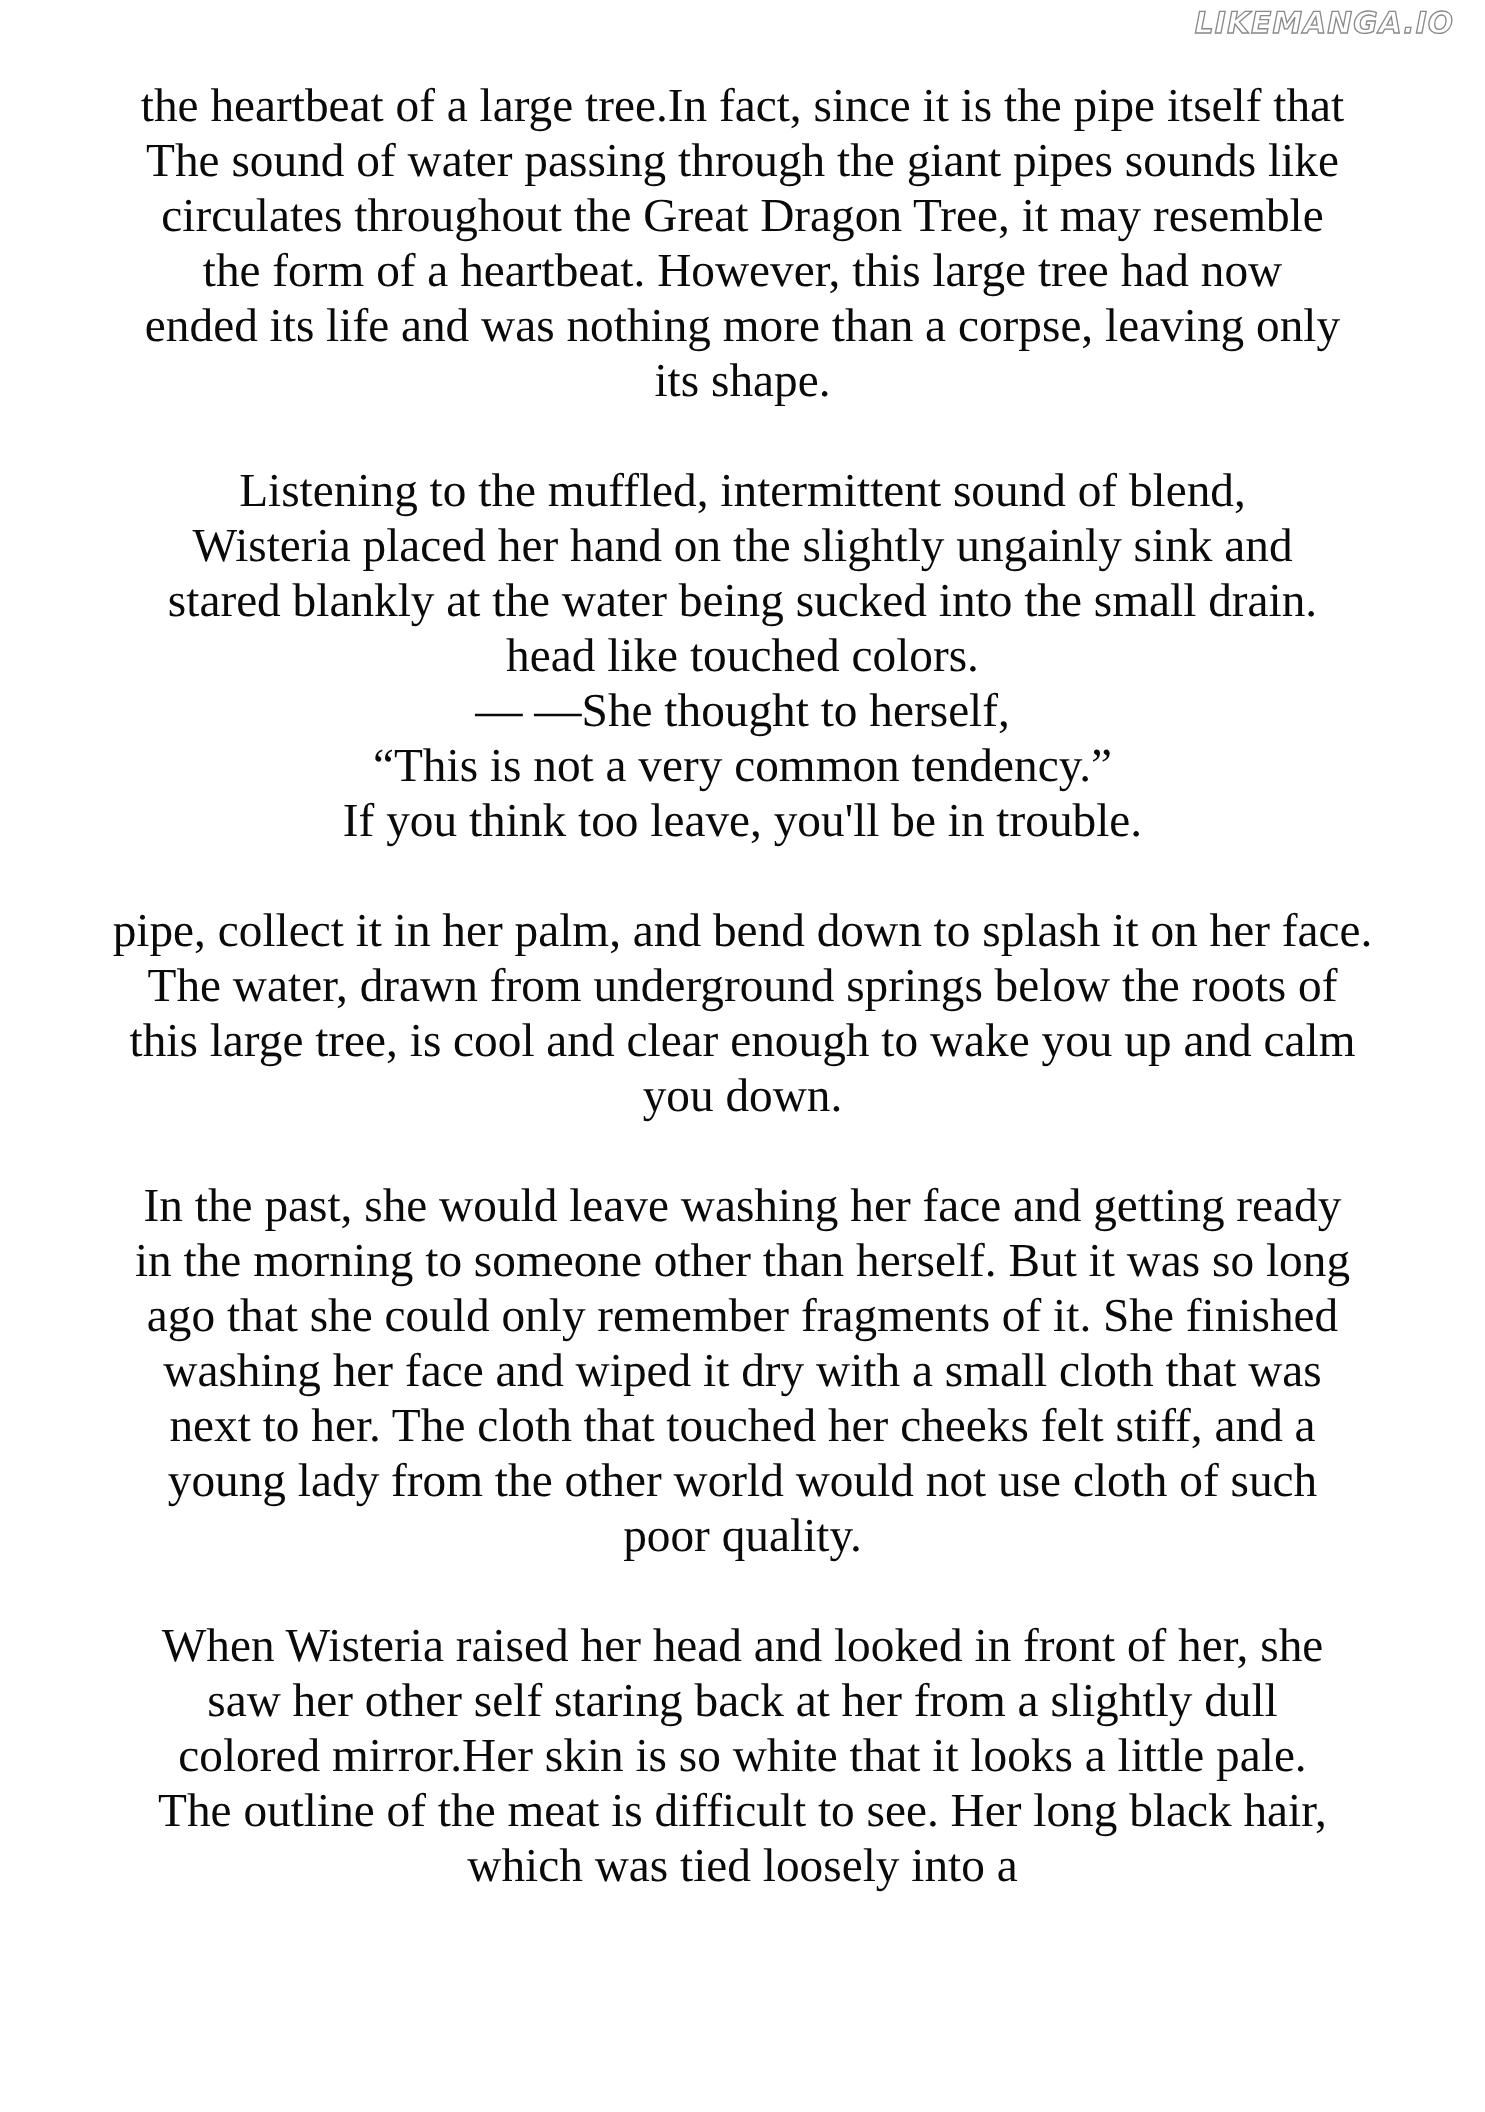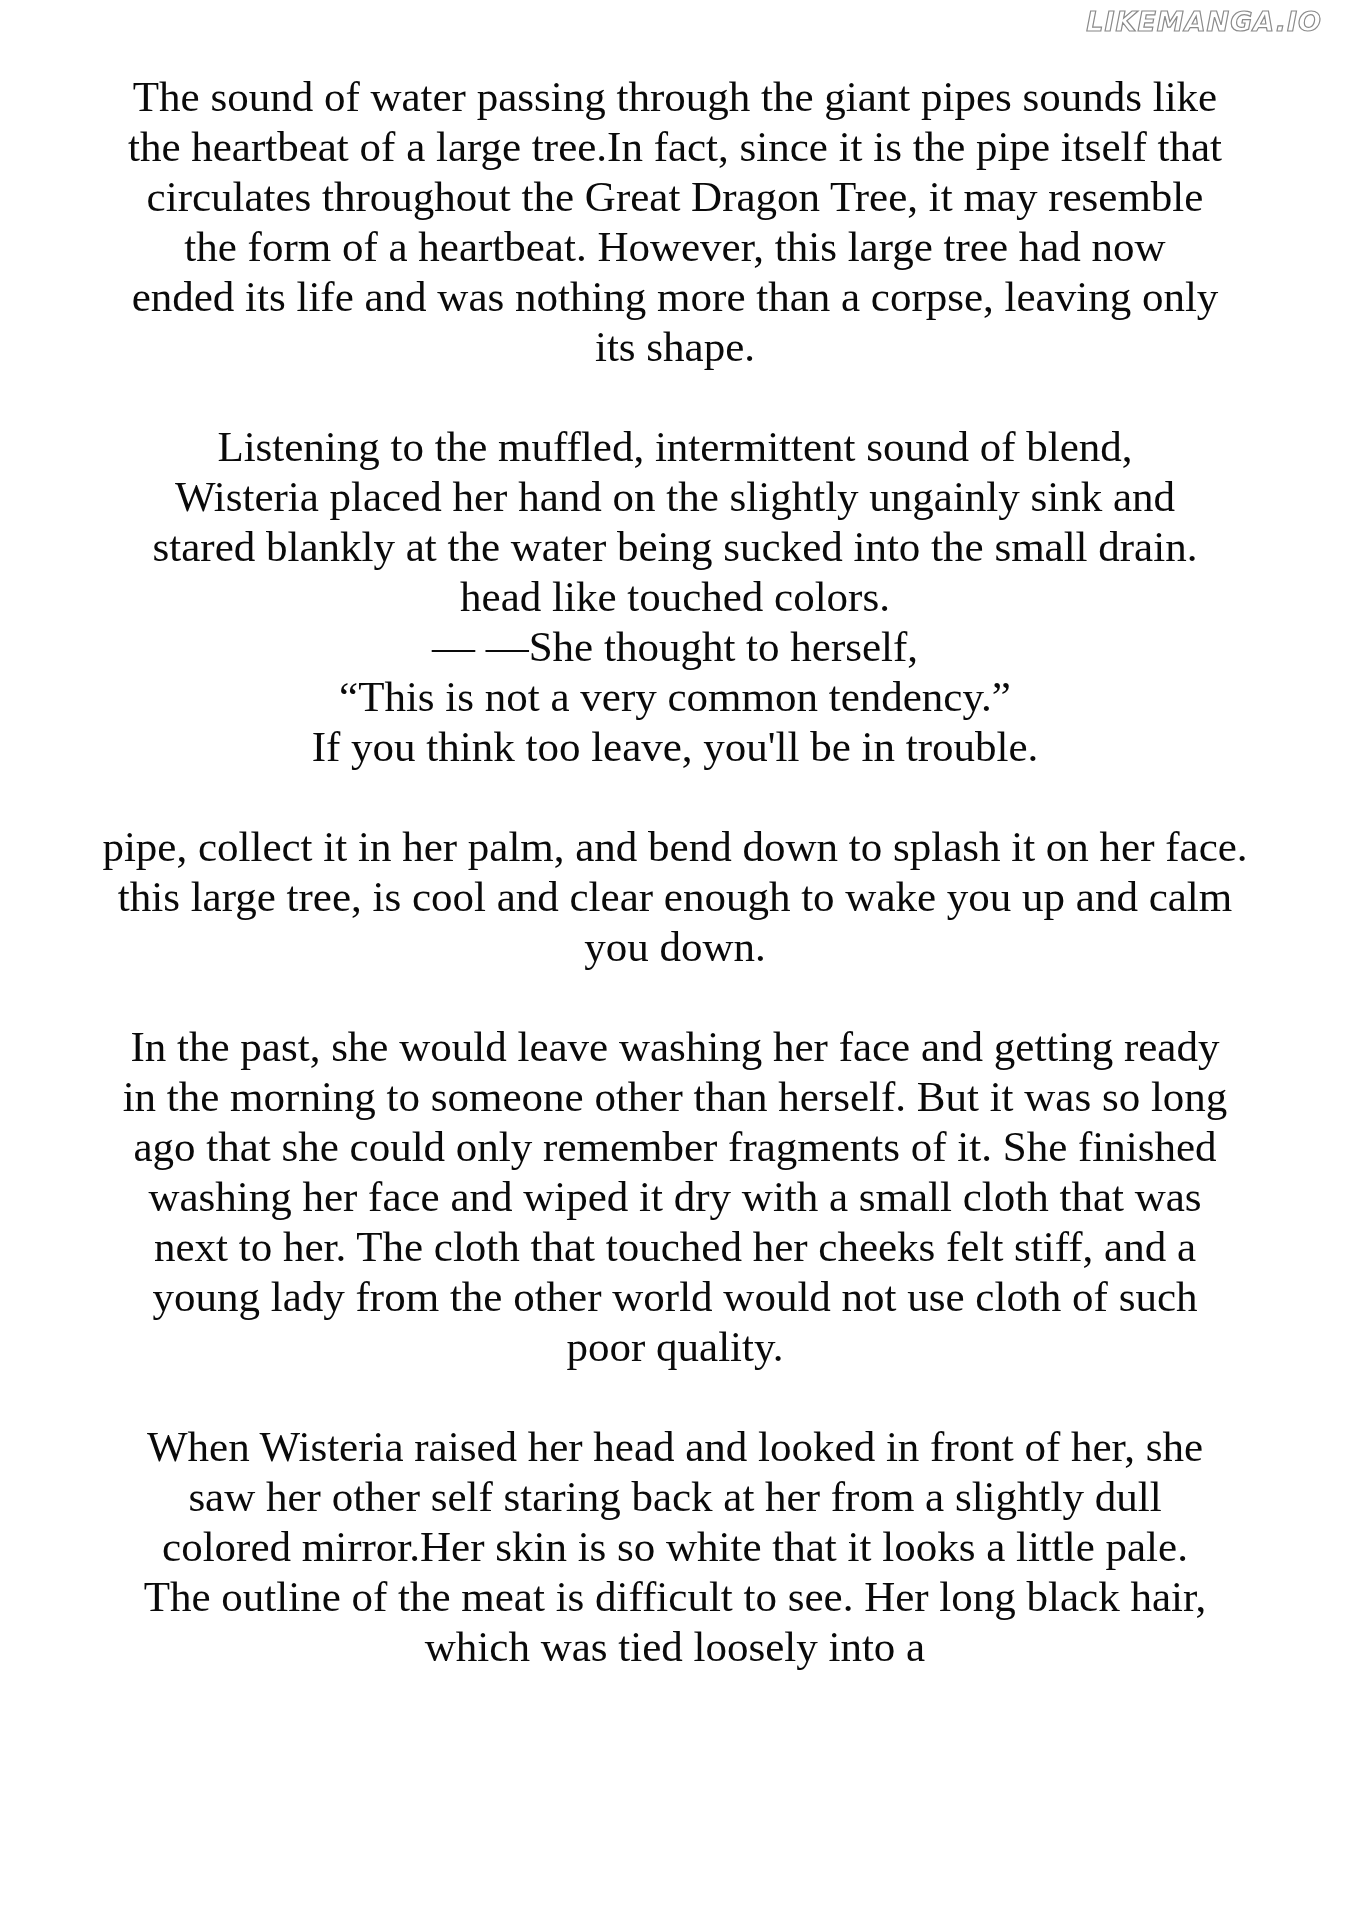--- a/index.html
+++ b/index.html
@@ -51,40 +51,41 @@
     }
   </style>
 </head>
 <body>
 
 <div class="watermark">LIKEMANGA.IO</div>
 
 <div class="page-text">
 
   <p class="paragraph">
+    <span class="line">the heartbeat of a large tree.In fact, since it is the pipe itself that</span>
     <span class="line">The sound of water passing through the giant pipes sounds like</span>
-    <span class="line">the heartbeat of a large tree.In fact, since it is the pipe itself that</span>
     <span class="line">circulates throughout the Great Dragon Tree, it may resemble</span>
     <span class="line">the form of a heartbeat. However, this large tree had now</span>
     <span class="line">ended its life and was nothing more than a corpse, leaving only</span>
     <span class="line">its shape.</span>
   </p>
 
   <p class="paragraph">
     <span class="line">Listening to the muffled, intermittent sound of blend,</span>
     <span class="line">Wisteria placed her hand on the slightly ungainly sink and</span>
     <span class="line">stared blankly at the water being sucked into the small drain.</span>
     <span class="line">head like touched colors.</span>
     <span class="line dash-line">— —She thought to herself,</span>
     <span class="line">“This is not a very common tendency.”</span>
     <span class="line">If you think too leave, you'll be in trouble.</span>
   </p>
 
   <p class="paragraph">
     <span class="line">pipe, collect it in her palm, and bend down to splash it on her face.</span>
+    <span class="line">The water, drawn from underground springs below the roots of</span>
     <span class="line">this large tree, is cool and clear enough to wake you up and calm</span>
     <span class="line">you down.</span>
   </p>
 
   <p class="paragraph">
     <span class="line">In the past, she would leave washing her face and getting ready</span>
     <span class="line">in the morning to someone other than herself. But it was so long</span>
     <span class="line">ago that she could only remember fragments of it. She finished</span>
     <span class="line">washing her face and wiped it dry with a small cloth that was</span>
     <span class="line">next to her. The cloth that touched her cheeks felt stiff, and a</span>

